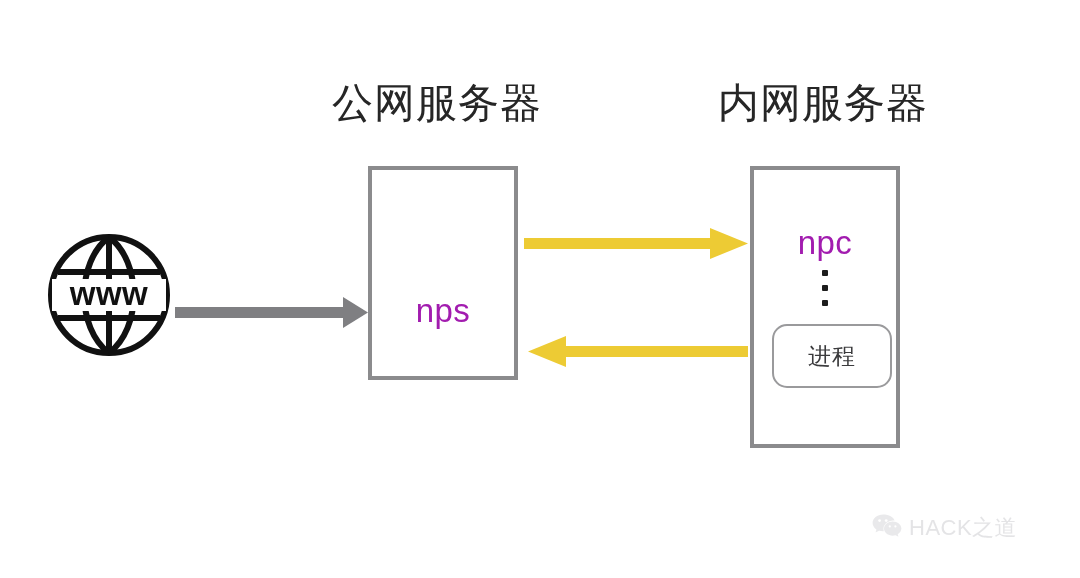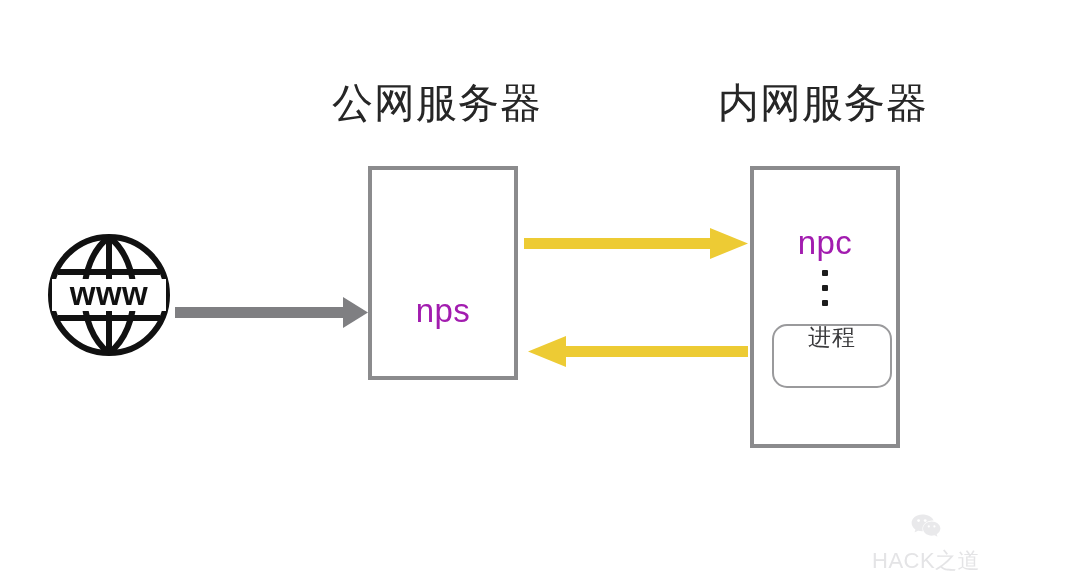--- a/index.html
+++ b/index.html
@@ -81,21 +81,21 @@
     position: absolute;
     left: 18px;
     top: 154px;
     width: 120px;
     height: 64px;
     border: 2px solid #9a9a9c;
     border-radius: 15px;
     background: #ffffff;
     box-sizing: border-box;
     display: flex;
-    align-items: flex-start;
+    align-items: center;
     justify-content: center;
   }
   #proc-label {
     font-family: "Liberation Sans", "DejaVu Sans", sans-serif;
     font-size: 23px;
     color: #3b3b3d;
     letter-spacing: 1px;
     line-height: 1;
   }
 
@@ -118,21 +118,20 @@
 
   
   #watermark {
     position: absolute;
     left: 872px;
     top: 513px;
     display: flex;
     align-items: center;
     gap: 7px;
     opacity: 0.92;
-    flex-direction: column;
   }
   #watermark-text {
     font-family: "Liberation Sans", "DejaVu Sans", sans-serif;
     font-size: 22px;
     color: #e2e2e4;
     letter-spacing: 0.5px;
     line-height: 1;
     white-space: nowrap;
   }
 </style>

